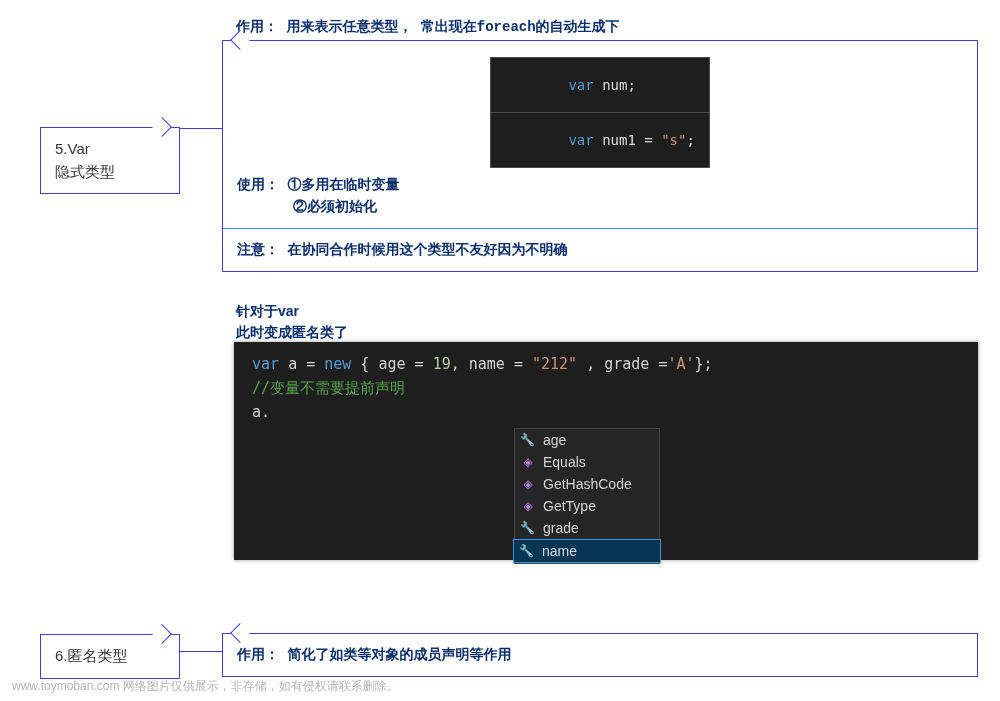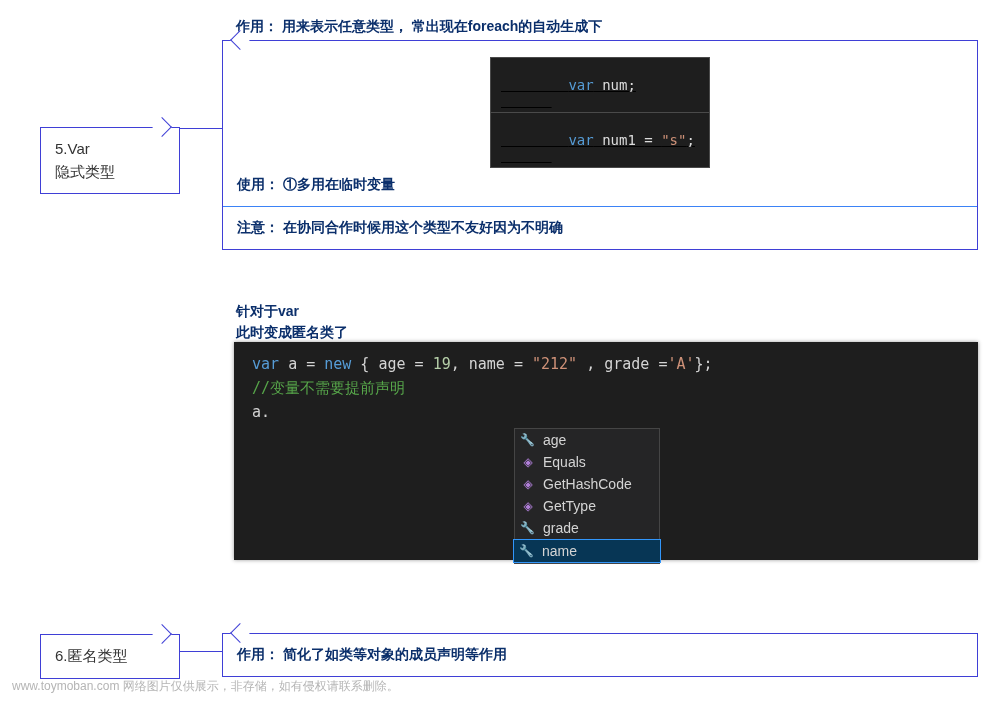--- a/index.html
+++ b/index.html
@@ -45,38 +45,38 @@
     border-left: 1px solid #3f3fd6;
     transform: rotate(-45deg);
     top: -8px; left: 10px;
   }
 
   .panel-header {
     color: #0b2f6b;
     font-weight: 700;
     font-size: 14px;
     padding: 2px 0;
+    font-family: Liberation Mono, monospace;
   }
   .sec { padding: 10px 14px; }
   .sec + .sec { border-top: 1px solid #3b82f6; }
   .connector {
     position: absolute;
     height: 0;
     border-top: 1px solid #3f3fd6;
   }
 
   
   .code-box {
     background: #1e1e1e;
     border: 1px solid #4a4a4a;
     font-family: Consolas, monospace;
     font-size: 14px;
     margin: 2px auto 6px auto;
     width: 220px;
-    text-decoration: underline;
   }
   .code-line {
     padding: 3px 10px;
     color: #e0e0e0;
     white-space: pre;
   }
   .code-line + .code-line { border-top: 1px solid #4a4a4a; }
   .kw { color: #569cd6; }
   .str { color: #ce9178; }
   .ident { color: #dcdcdc; }
@@ -169,20 +169,23 @@
         <span class="kw">var</span><span class="ident"> num;</span>
       </div>
       <div class="code-line">
         <span class="kw">var</span><span class="ident"> num1 </span><span class="punct">= </span><span class="str">"s"</span><span class="punct">;</span>
       </div>
     </div>
     <div class="panel-header" style="margin-top:6px;">
       <span>使用：</span>
       <span>①多用在临时变量</span>
     </div>
+    <div class="panel-header" style="padding-left:56px;">
+      <span>②必须初始化</span>
+    </div>
   </div>
 
   <div class="sec">
     <div class="panel-header">
       <span>注意：</span>
       <span>在协同合作时候用这个类型不友好因为不明确</span>
     </div>
   </div>
 </div>
 

